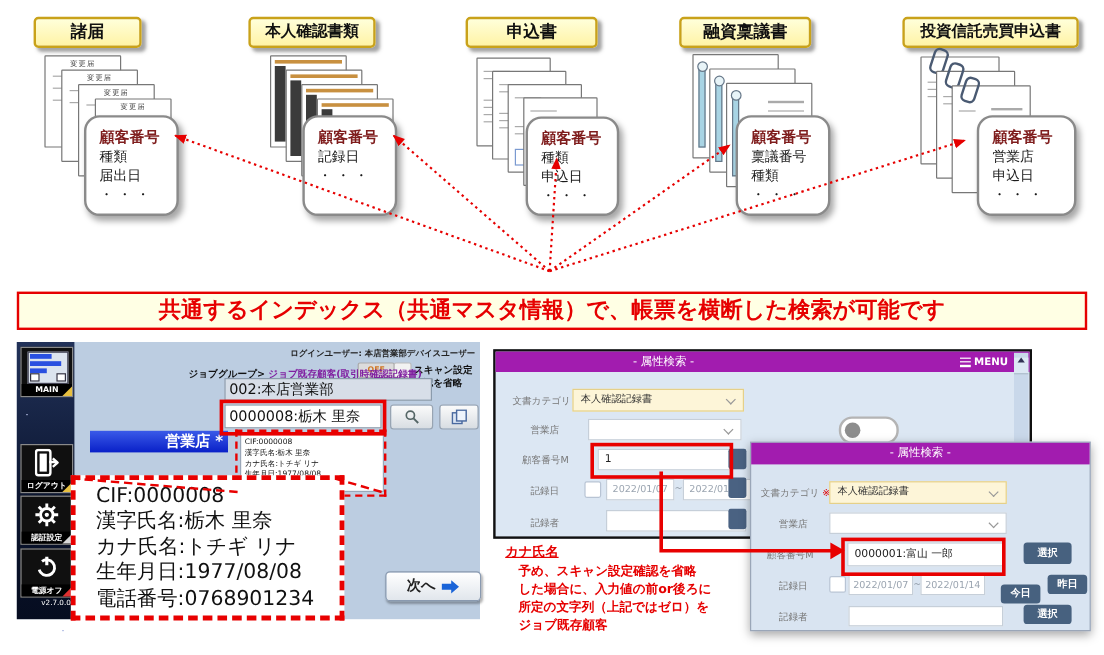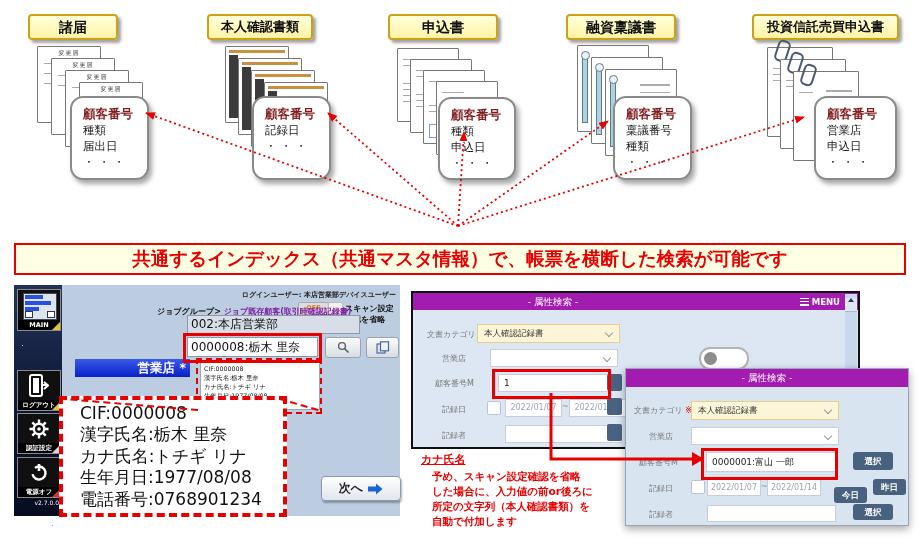--- a/index.html
+++ b/index.html
@@ -357,22 +357,22 @@
     <div class="sliver" style="left:194px;top:131px;width:15px;height:17px;"></div>
   </div>
 
   <div class="abs redsolid" style="left:492px;top:369px;width:113px;height:24px;z-index:45;"></div>
 
   <div class="abs" style="left:421px;top:452px;z-index:5;">
     <div class="note" style="font-size:11px;text-decoration:underline;">カナ氏名</div>
     <div class="note" style="font-size:10.5px;line-height:15px;margin-left:11px;margin-top:2px;">
       <div>予め、スキャン設定確認を省略</div>
       <div>した場合に、入力値の前or後ろに</div>
-      <div>所定の文字列（本人確認書類）を</div>
-      <div>自動で付加します</div>
+      <div>所定の文字列（上記ではゼロ）を</div>
+      <div>ジョブ既存顧客</div>
     </div>
   </div>
 
   <div class="abs dlg2" style="left:625px;top:368px;width:282px;height:156px;z-index:20;">
     <div class="dtitle" style="height:18px;">
       <div class="dtitletext" style="line-height:18px;">- 属性検索 -</div>
     </div>
     <div class="abs dlabel" style="left:8px;top:36px;"><span>文書カテゴリ</span> <span class="req">※</span></div>
     <div class="dropcream" style="left:65px;top:32px;width:140px;height:17px;"><span>本人確認記録書</span><span class="caret"></span></div>
     <div class="abs dlabel" style="left:23px;top:62px;">営業店</div>

